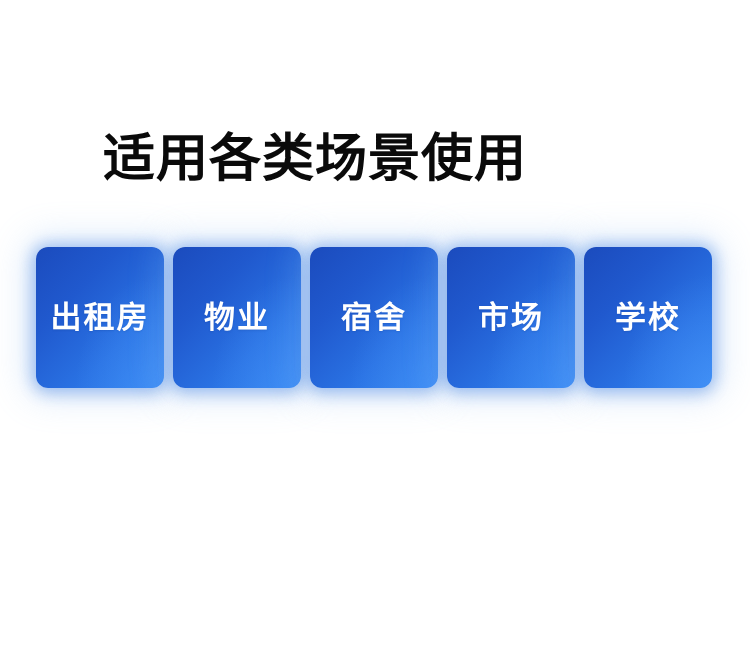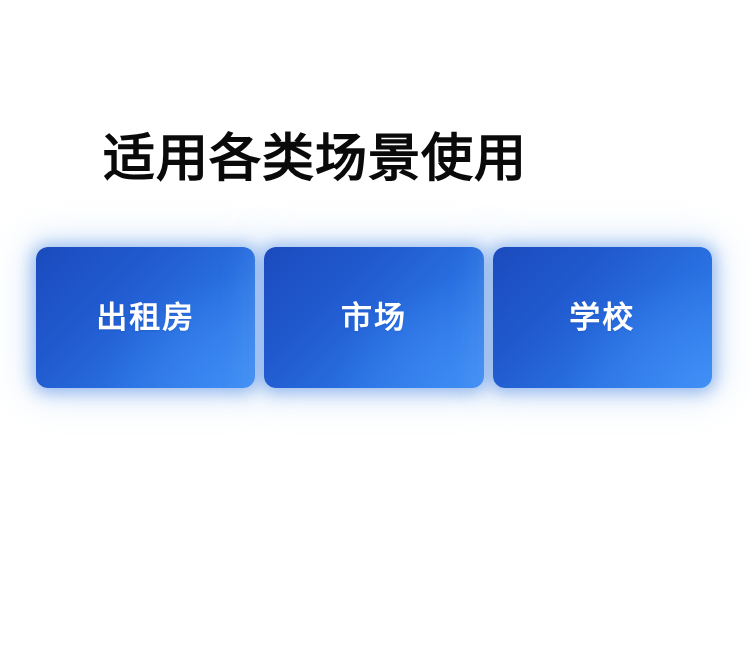--- a/index.html
+++ b/index.html
@@ -40,21 +40,21 @@
   }
 
   
   .scenario-grid {
     position: absolute;
     left: 36px;
     top: 247px;
     width: 676px;
     height: 298px;
     display: grid;
-    grid-template-columns: repeat(3, 1fr);
+    grid-template-columns: repeat(5, 1fr);
     grid-template-rows: repeat(2, 1fr);
     column-gap: 9px;
     row-gap: 17px;
   }
 
   .scenario-card {
     position: relative;
     border-radius: 12px;
     background: linear-gradient(135deg, #1b4bbd 0%, #2059ce 32%, #2a73e4 68%, #3184f0 100%);
     box-shadow:
@@ -96,21 +96,27 @@
 
   <h1 class="page-title">适用各类场景使用</h1>
 
   <div class="scenario-grid">
 
     <div class="scenario-card">
       <span class="scenario-label">出租房</span>
     </div>
 
 
+    <div class="scenario-card">
+      <span class="scenario-label">物业</span>
+    </div>
 
+    <div class="scenario-card">
+      <span class="scenario-label">宿舍</span>
+    </div>
 
     <div class="scenario-card">
       <span class="scenario-label">市场</span>
     </div>
 
     <div class="scenario-card">
       <span class="scenario-label">学校</span>
     </div>
 
   </div>

